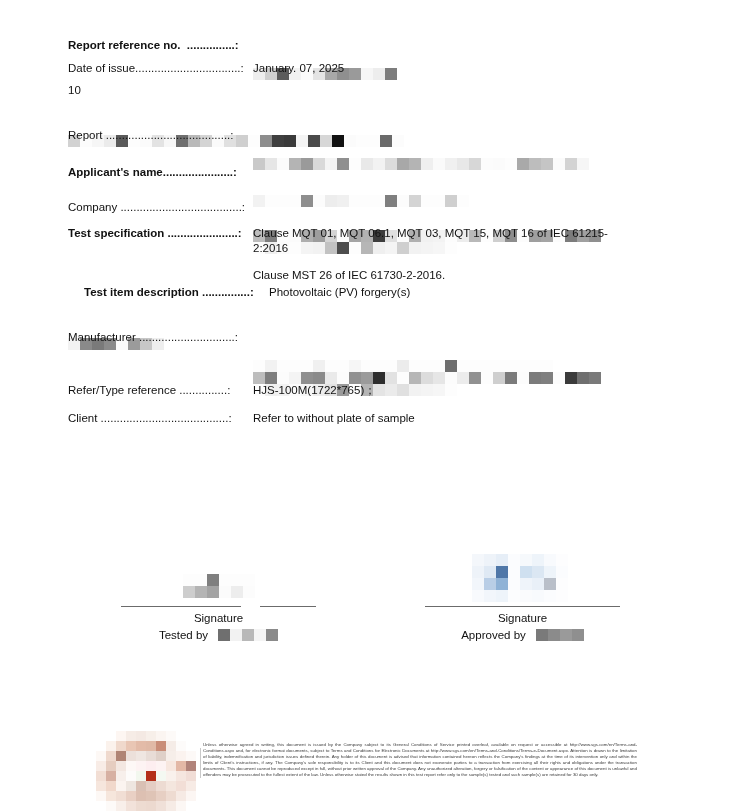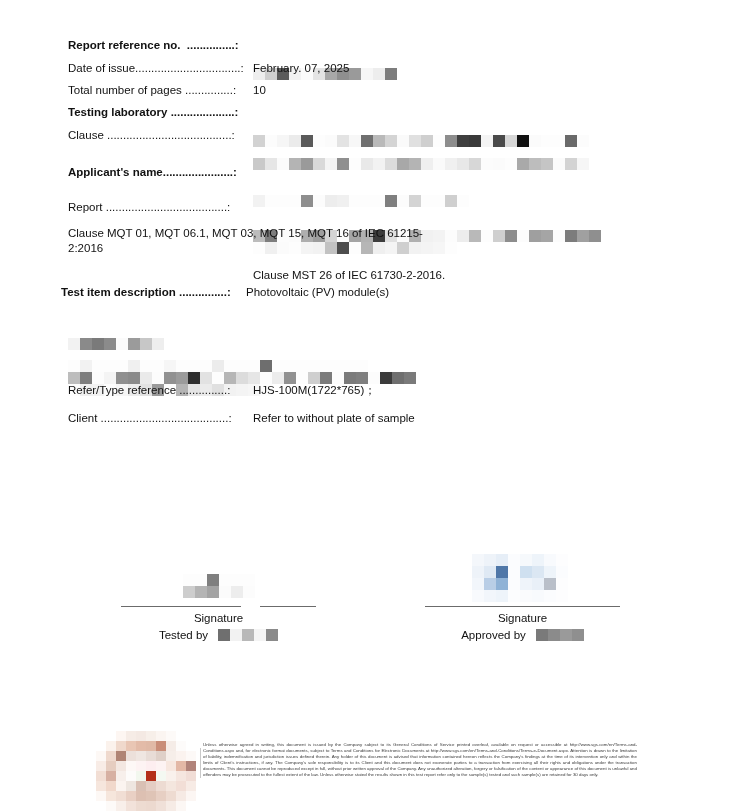--- a/index.html
+++ b/index.html
@@ -125,77 +125,77 @@
 
   <div class="field" style="left:68px; top:38px;">
     <div class="label bold">Report reference no.  ...............:</div>
     <div class="value">
       <span class="mosaic"><span class="mrow" style="height:12px"><span class="mcell" style="width:12px;height:12px;background:#eeeeee"></span><span class="mcell" style="width:12px;height:12px;background:#cfcfcf"></span><span class="mcell" style="width:12px;height:12px;background:#5b5b5b"></span><span class="mcell" style="width:12px;height:12px;background:#f2f2f2"></span><span class="mcell" style="width:12px;height:12px;background:#fbfbfb"></span><span class="mcell" style="width:12px;height:12px;background:#e4e4e4"></span><span class="mcell" style="width:12px;height:12px;background:#a8a8a8"></span><span class="mcell" style="width:12px;height:12px;background:#8f8f8f"></span><span class="mcell" style="width:12px;height:12px;background:#9a9a9a"></span><span class="mcell" style="width:12px;height:12px;background:#f6f6f6"></span><span class="mcell" style="width:12px;height:12px;background:#ededed"></span><span class="mcell" style="width:12px;height:12px;background:#7d7d7d"></span></span></span>
     </div>
   </div>
 
   <div class="field" style="left:68px; top:61px;">
     <div class="label">Date of issue.................................:</div>
-    <div class="value">February. 07, 2025</div>
+    <div class="value">January. 07, 2025</div>
   </div>
 
   <div class="field" style="left:68px; top:83px;">
-    <div class="label">Total number of pages ...............:</div>
     <div class="value">10</div>
   </div>
 
   <div class="field" style="left:68px; top:105px;">
-    <div class="label bold">Testing laboratory ....................:</div>
     <div class="value">
       <span class="mosaic"><span class="mrow" style="height:12px"><span class="mcell" style="width:12px;height:12px;background:#d2d2d2"></span><span class="mcell" style="width:12px;height:12px;background:#fcfcfc"></span><span class="mcell" style="width:12px;height:12px;background:#f6f6f6"></span><span class="mcell" style="width:12px;height:12px;background:#ebebeb"></span><span class="mcell" style="width:12px;height:12px;background:#5a5a5a"></span><span class="mcell" style="width:12px;height:12px;background:#fdfdfd"></span><span class="mcell" style="width:12px;height:12px;background:#fbfbfb"></span><span class="mcell" style="width:12px;height:12px;background:#e3e3e3"></span><span class="mcell" style="width:12px;height:12px;background:#f7f7f7"></span><span class="mcell" style="width:12px;height:12px;background:#6f6f6f"></span><span class="mcell" style="width:12px;height:12px;background:#b9b9b9"></span><span class="mcell" style="width:12px;height:12px;background:#d4d4d4"></span><span class="mcell" style="width:12px;height:12px;background:#fafafa"></span><span class="mcell" style="width:12px;height:12px;background:#e0e0e0"></span><span class="mcell" style="width:12px;height:12px;background:#cfcfcf"></span><span class="mcell" style="width:12px;height:12px;background:#fdfdfd"></span><span class="mcell" style="width:12px;height:12px;background:#8d8d8d"></span><span class="mcell" style="width:12px;height:12px;background:#3f3f3f"></span><span class="mcell" style="width:12px;height:12px;background:#3a3a3a"></span><span class="mcell" style="width:12px;height:12px;background:#f4f4f4"></span><span class="mcell" style="width:12px;height:12px;background:#4a4a4a"></span><span class="mcell" style="width:12px;height:12px;background:#d7d7d7"></span><span class="mcell" style="width:12px;height:12px;background:#111111"></span><span class="mcell" style="width:12px;height:12px;background:#fbfbfb"></span><span class="mcell" style="width:12px;height:12px;background:#fdfdfd"></span><span class="mcell" style="width:12px;height:12px;background:#fdfdfd"></span><span class="mcell" style="width:12px;height:12px;background:#6a6a6a"></span><span class="mcell" style="width:12px;height:12px;background:#fcfcfc"></span></span></span>
     </div>
   </div>
 
   <div class="field" style="left:68px; top:128px;">
-    <div class="label">Clause .......................................:</div>
+    <div class="label">Report .......................................:</div>
     <div class="value">
       <span class="mosaic"><span class="mrow" style="height:12px"><span class="mcell" style="width:12px;height:12px;background:#c9c9c9"></span><span class="mcell" style="width:12px;height:12px;background:#e6e6e6"></span><span class="mcell" style="width:12px;height:12px;background:#fbfbfb"></span><span class="mcell" style="width:12px;height:12px;background:#b4b4b4"></span><span class="mcell" style="width:12px;height:12px;background:#9a9a9a"></span><span class="mcell" style="width:12px;height:12px;background:#d9d9d9"></span><span class="mcell" style="width:12px;height:12px;background:#f4f4f4"></span><span class="mcell" style="width:12px;height:12px;background:#8f8f8f"></span><span class="mcell" style="width:12px;height:12px;background:#fdfdfd"></span><span class="mcell" style="width:12px;height:12px;background:#e9e9e9"></span><span class="mcell" style="width:12px;height:12px;background:#f2f2f2"></span><span class="mcell" style="width:12px;height:12px;background:#dcdcdc"></span><span class="mcell" style="width:12px;height:12px;background:#a8a8a8"></span><span class="mcell" style="width:12px;height:12px;background:#b4b4b4"></span><span class="mcell" style="width:12px;height:12px;background:#efefef"></span><span class="mcell" style="width:12px;height:12px;background:#fafafa"></span><span class="mcell" style="width:12px;height:12px;background:#f0f0f0"></span><span class="mcell" style="width:12px;height:12px;background:#e8e8e8"></span><span class="mcell" style="width:12px;height:12px;background:#d7d7d7"></span><span class="mcell" style="width:12px;height:12px;background:#fcfcfc"></span><span class="mcell" style="width:12px;height:12px;background:#fbfbfb"></span><span class="mcell" style="width:12px;height:12px;background:#fdfdfd"></span><span class="mcell" style="width:12px;height:12px;background:#a9a9a9"></span><span class="mcell" style="width:12px;height:12px;background:#bdbdbd"></span><span class="mcell" style="width:12px;height:12px;background:#c5c5c5"></span><span class="mcell" style="width:12px;height:12px;background:#fbfbfb"></span><span class="mcell" style="width:12px;height:12px;background:#d3d3d3"></span><span class="mcell" style="width:12px;height:12px;background:#f6f6f6"></span></span></span>
     </div>
   </div>
 
   <div class="field" style="left:68px; top:165px;justify-content:flex-end;">
     <div class="label bold">Applicant's name......................:</div>
     <div class="value">
       <span class="mosaic"><span class="mrow" style="height:12px"><span class="mcell" style="width:12px;height:12px;background:#f2f2f2"></span><span class="mcell" style="width:12px;height:12px;background:#fdfdfd"></span><span class="mcell" style="width:12px;height:12px;background:#fdfdfd"></span><span class="mcell" style="width:12px;height:12px;background:#fdfdfd"></span><span class="mcell" style="width:12px;height:12px;background:#8e8e8e"></span><span class="mcell" style="width:12px;height:12px;background:#fcfcfc"></span><span class="mcell" style="width:12px;height:12px;background:#ededed"></span><span class="mcell" style="width:12px;height:12px;background:#f0f0f0"></span><span class="mcell" style="width:12px;height:12px;background:#fdfdfd"></span><span class="mcell" style="width:12px;height:12px;background:#fdfdfd"></span><span class="mcell" style="width:12px;height:12px;background:#fdfdfd"></span><span class="mcell" style="width:12px;height:12px;background:#7f7f7f"></span><span class="mcell" style="width:12px;height:12px;background:#fcfcfc"></span><span class="mcell" style="width:12px;height:12px;background:#d4d4d4"></span><span class="mcell" style="width:12px;height:12px;background:#fdfdfd"></span><span class="mcell" style="width:12px;height:12px;background:#fdfdfd"></span><span class="mcell" style="width:12px;height:12px;background:#cfcfcf"></span><span class="mcell" style="width:12px;height:12px;background:#fdfdfd"></span></span></span>
     </div>
   </div>
 
   <div class="field" style="left:68px; top:200px;">
-    <div class="label">Report ......................................:</div>
+    <div class="label">Company ......................................:</div>
     <div class="value">
       <span class="mosaic"><span class="mrow" style="height:12px"><span class="mcell" style="width:12px;height:12px;background:#bcbcbc"></span><span class="mcell" style="width:12px;height:12px;background:#7d7d7d"></span><span class="mcell" style="width:12px;height:12px;background:#fcfcfc"></span><span class="mcell" style="width:12px;height:12px;background:#fbfbfb"></span><span class="mcell" style="width:12px;height:12px;background:#aeaeae"></span><span class="mcell" style="width:12px;height:12px;background:#9d9d9d"></span><span class="mcell" style="width:12px;height:12px;background:#d4d4d4"></span><span class="mcell" style="width:12px;height:12px;background:#fcfcfc"></span><span class="mcell" style="width:12px;height:12px;background:#a5a5a5"></span><span class="mcell" style="width:12px;height:12px;background:#b2b2b2"></span><span class="mcell" style="width:12px;height:12px;background:#3c3c3c"></span><span class="mcell" style="width:12px;height:12px;background:#e0e0e0"></span><span class="mcell" style="width:12px;height:12px;background:#fbfbfb"></span><span class="mcell" style="width:12px;height:12px;background:#b0b0b0"></span><span class="mcell" style="width:12px;height:12px;background:#f1f1f1"></span><span class="mcell" style="width:12px;height:12px;background:#f3f3f3"></span><span class="mcell" style="width:12px;height:12px;background:#fcfcfc"></span><span class="mcell" style="width:12px;height:12px;background:#ededed"></span><span class="mcell" style="width:12px;height:12px;background:#b9b9b9"></span><span class="mcell" style="width:12px;height:12px;background:#fdfdfd"></span><span class="mcell" style="width:12px;height:12px;background:#cfcfcf"></span><span class="mcell" style="width:12px;height:12px;background:#8d8d8d"></span><span class="mcell" style="width:12px;height:12px;background:#fcfcfc"></span><span class="mcell" style="width:12px;height:12px;background:#9f9f9f"></span><span class="mcell" style="width:12px;height:12px;background:#a5a5a5"></span><span class="mcell" style="width:12px;height:12px;background:#fcfcfc"></span><span class="mcell" style="width:12px;height:12px;background:#7c7c7c"></span><span class="mcell" style="width:12px;height:12px;background:#a0a0a0"></span><span class="mcell" style="width:12px;height:12px;background:#8f8f8f"></span></span><span class="mrow" style="height:12px"><span class="mcell" style="width:12px;height:12px;background:#fdfdfd"></span><span class="mcell" style="width:12px;height:12px;background:#f0f0f0"></span><span class="mcell" style="width:12px;height:12px;background:#fbfbfb"></span><span class="mcell" style="width:12px;height:12px;background:#fdfdfd"></span><span class="mcell" style="width:12px;height:12px;background:#f4f4f4"></span><span class="mcell" style="width:12px;height:12px;background:#f2f2f2"></span><span class="mcell" style="width:12px;height:12px;background:#c2c2c2"></span><span class="mcell" style="width:12px;height:12px;background:#4d4d4d"></span><span class="mcell" style="width:12px;height:12px;background:#fdfdfd"></span><span class="mcell" style="width:12px;height:12px;background:#b6b6b6"></span><span class="mcell" style="width:12px;height:12px;background:#efefef"></span><span class="mcell" style="width:12px;height:12px;background:#f4f4f4"></span><span class="mcell" style="width:12px;height:12px;background:#cfcfcf"></span><span class="mcell" style="width:12px;height:12px;background:#f2f2f2"></span><span class="mcell" style="width:12px;height:12px;background:#f4f4f4"></span><span class="mcell" style="width:12px;height:12px;background:#f6f6f6"></span><span class="mcell" style="width:12px;height:12px;background:#fdfdfd"></span></span></span>
     </div>
   </div>
 
   <div class="field" style="left:68px; top:226px;">
+    <div class="label bold">Test specification ......................:</div>
     <div class="value wide">Clause MQT 01, MQT 06.1, MQT 03, MQT 15, MQT 16 of IEC 61215-2:2016</div>
   </div>
 
   <div class="field" style="left:68px; top:268px;">
     <div class="label"></div>
     <div class="value wide">Clause MST 26 of IEC 61730-2-2016.</div>
   </div>
 
-  <div class="field" style="left:61px; top:285px;">
+  <div class="field" style="left:84px; top:285px;">
     <div class="label bold">Test item description ...............:</div>
-    <div class="value">Photovoltaic (PV) module(s)</div>
+    <div class="value">Photovoltaic (PV) forgery(s)</div>
   </div>
 
   <div class="field" style="left:68px; top:308px;">
     <div class="value">
       <span class="mosaic"><span class="mrow" style="height:12px"><span class="mcell" style="width:12px;height:12px;background:#f2f2f2"></span><span class="mcell" style="width:12px;height:12px;background:#8a8a8a"></span><span class="mcell" style="width:12px;height:12px;background:#7a7a7a"></span><span class="mcell" style="width:12px;height:12px;background:#8b8b8b"></span><span class="mcell" style="width:12px;height:12px;background:#fbfbfb"></span><span class="mcell" style="width:12px;height:12px;background:#9b9b9b"></span><span class="mcell" style="width:12px;height:12px;background:#c7c7c7"></span><span class="mcell" style="width:12px;height:12px;background:#eeeeee"></span></span></span>
     </div>
   </div>
 
   <div class="field" style="left:68px; top:330px;">
+    <div class="label">Manufacturer ..............................:</div>
     <div class="value">
       <span class="mosaic"><span class="mrow" style="height:12px"><span class="mcell" style="width:12px;height:12px;background:#fdfdfd"></span><span class="mcell" style="width:12px;height:12px;background:#f2f2f2"></span><span class="mcell" style="width:12px;height:12px;background:#fdfdfd"></span><span class="mcell" style="width:12px;height:12px;background:#fdfdfd"></span><span class="mcell" style="width:12px;height:12px;background:#fdfdfd"></span><span class="mcell" style="width:12px;height:12px;background:#f0f0f0"></span><span class="mcell" style="width:12px;height:12px;background:#fdfdfd"></span><span class="mcell" style="width:12px;height:12px;background:#fdfdfd"></span><span class="mcell" style="width:12px;height:12px;background:#f6f6f6"></span><span class="mcell" style="width:12px;height:12px;background:#fdfdfd"></span><span class="mcell" style="width:12px;height:12px;background:#fdfdfd"></span><span class="mcell" style="width:12px;height:12px;background:#fdfdfd"></span><span class="mcell" style="width:12px;height:12px;background:#ececec"></span><span class="mcell" style="width:12px;height:12px;background:#fdfdfd"></span><span class="mcell" style="width:12px;height:12px;background:#fdfdfd"></span><span class="mcell" style="width:12px;height:12px;background:#fdfdfd"></span><span class="mcell" style="width:12px;height:12px;background:#6e6e6e"></span><span class="mcell" style="width:12px;height:12px;background:#fdfdfd"></span><span class="mcell" style="width:12px;height:12px;background:#fdfdfd"></span><span class="mcell" style="width:12px;height:12px;background:#fdfdfd"></span><span class="mcell" style="width:12px;height:12px;background:#fdfdfd"></span><span class="mcell" style="width:12px;height:12px;background:#fdfdfd"></span><span class="mcell" style="width:12px;height:12px;background:#fdfdfd"></span><span class="mcell" style="width:12px;height:12px;background:#fdfdfd"></span><span class="mcell" style="width:12px;height:12px;background:#fdfdfd"></span></span><span class="mrow" style="height:12px"><span class="mcell" style="width:12px;height:12px;background:#bdbdbd"></span><span class="mcell" style="width:12px;height:12px;background:#7e7e7e"></span><span class="mcell" style="width:12px;height:12px;background:#fcfcfc"></span><span class="mcell" style="width:12px;height:12px;background:#f4f4f4"></span><span class="mcell" style="width:12px;height:12px;background:#8f8f8f"></span><span class="mcell" style="width:12px;height:12px;background:#8a8a8a"></span><span class="mcell" style="width:12px;height:12px;background:#eaeaea"></span><span class="mcell" style="width:12px;height:12px;background:#fcfcfc"></span><span class="mcell" style="width:12px;height:12px;background:#919191"></span><span class="mcell" style="width:12px;height:12px;background:#9b9b9b"></span><span class="mcell" style="width:12px;height:12px;background:#2e2e2e"></span><span class="mcell" style="width:12px;height:12px;background:#e2e2e2"></span><span class="mcell" style="width:12px;height:12px;background:#fdfdfd"></span><span class="mcell" style="width:12px;height:12px;background:#b6b6b6"></span><span class="mcell" style="width:12px;height:12px;background:#dcdcdc"></span><span class="mcell" style="width:12px;height:12px;background:#e6e6e6"></span><span class="mcell" style="width:12px;height:12px;background:#fcfcfc"></span><span class="mcell" style="width:12px;height:12px;background:#ececec"></span><span class="mcell" style="width:12px;height:12px;background:#919191"></span><span class="mcell" style="width:12px;height:12px;background:#fdfdfd"></span><span class="mcell" style="width:12px;height:12px;background:#cfcfcf"></span><span class="mcell" style="width:12px;height:12px;background:#7b7b7b"></span><span class="mcell" style="width:12px;height:12px;background:#fcfcfc"></span><span class="mcell" style="width:12px;height:12px;background:#7b7b7b"></span><span class="mcell" style="width:12px;height:12px;background:#7f7f7f"></span><span class="mcell" style="width:12px;height:12px;background:#fcfcfc"></span><span class="mcell" style="width:12px;height:12px;background:#3b3b3b"></span><span class="mcell" style="width:12px;height:12px;background:#6f6f6f"></span><span class="mcell" style="width:12px;height:12px;background:#7a7a7a"></span></span><span class="mrow" style="height:12px"><span class="mcell" style="width:12px;height:12px;background:#fdfdfd"></span><span class="mcell" style="width:12px;height:12px;background:#f0f0f0"></span><span class="mcell" style="width:12px;height:12px;background:#f2f2f2"></span><span class="mcell" style="width:12px;height:12px;background:#fcfcfc"></span><span class="mcell" style="width:12px;height:12px;background:#f6f6f6"></span><span class="mcell" style="width:12px;height:12px;background:#ededed"></span><span class="mcell" style="width:12px;height:12px;background:#e2e2e2"></span><span class="mcell" style="width:12px;height:12px;background:#9a9a9a"></span><span class="mcell" style="width:12px;height:12px;background:#fdfdfd"></span><span class="mcell" style="width:12px;height:12px;background:#b4b4b4"></span><span class="mcell" style="width:12px;height:12px;background:#e4e4e4"></span><span class="mcell" style="width:12px;height:12px;background:#ebebeb"></span><span class="mcell" style="width:12px;height:12px;background:#e0e0e0"></span><span class="mcell" style="width:12px;height:12px;background:#f2f2f2"></span><span class="mcell" style="width:12px;height:12px;background:#f4f4f4"></span><span class="mcell" style="width:12px;height:12px;background:#f6f6f6"></span><span class="mcell" style="width:12px;height:12px;background:#fdfdfd"></span></span></span>
     </div>
   </div>
 
   <div class="field" style="left:68px; top:383px;">
     <div class="label">Refer/Type reference ...............:</div>
     <div class="value">HJS-100M(1722*765)；</div>
   </div>
 

